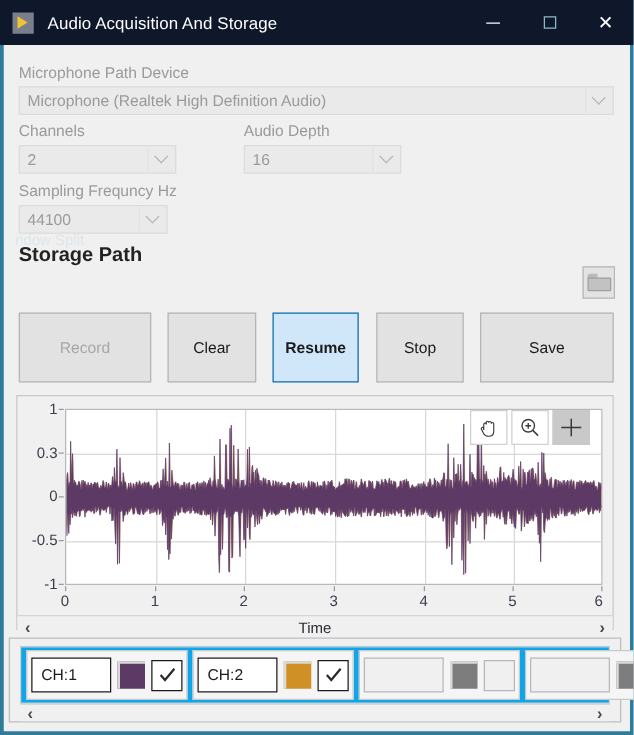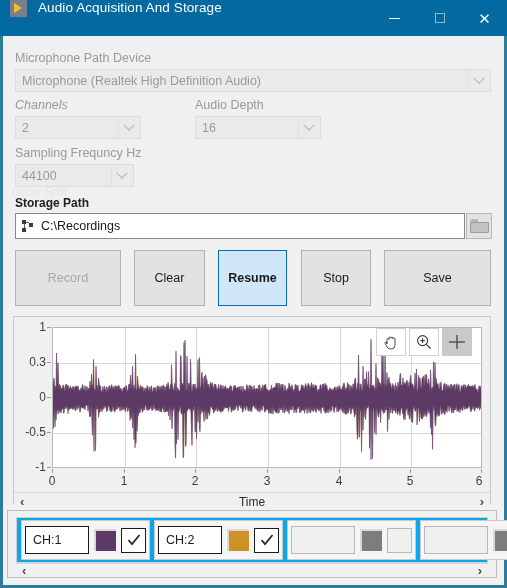--- a/index.html
+++ b/index.html
@@ -15,22 +15,23 @@
     font-family: "Liberation Sans", sans-serif;
     background: #2d7d9a;
     box-sizing: border-box;
   }
 
   
   .titlebar {
     position: absolute;
     left: 0; top: 0;
     width: 507px; height: 36px;
-    background: #0369a1;
-    display: flex;
+    background: #0f172a;
+    display: flex;
+    align-items: center;
   }
   .app-icon {
     width: 17px; height: 17px;
     margin-left: 10px;
     background: #7a7f8c;
     position: relative;
     flex: none;
   }
   .app-icon .tri {
     position: absolute;
@@ -402,21 +403,21 @@
   <div class="client">
 
     <div class="lbl disabled" style="left:12px; top:15px;">Microphone Path Device</div>
     <div class="combo" style="left:12px; top:33px; width:476px; height:23px;">
       <div class="ctext">Microphone (Realtek High Definition Audio)</div>
       <div class="arrowbox">
           <div class="chev"></div>
         </div>
     </div>
 
-    <div class="lbl disabled" style="left:12px; top:62px;font-style:italic;">Channels</div>
+    <div class="lbl disabled" style="left:12px; top:62px;">Channels</div>
     <div class="combo" style="left:12px; top:80px; width:126px; height:23px;">
       <div class="ctext">2</div>
       <div class="arrowbox">
           <div class="chev"></div>
         </div>
     </div>
 
     <div class="lbl disabled" style="left:192px; top:62px;">Audio Depth</div>
     <div class="combo" style="left:192px; top:80px; width:126px; height:23px;">
       <div class="ctext">16</div>
@@ -428,31 +429,21 @@
     <div class="lbl disabled" style="left:12px; top:110px;">Sampling Frequncy Hz</div>
     <div class="combo" style="left:12px; top:128px; width:119px; height:23px;">
       <div class="ctext">44100</div>
       <div class="arrowbox">
           <div class="chev"></div>
         </div>
     </div>
 
     <div class="ghost-label" style="left:9px; top:149px; width:110px;">ndow Split</div>
 
-    <div class="lbl" style="left:12px; top:160px; font-weight:bold; font-size:12px;">Storage Path</div>
-    <div class="pathbox" style="left:12px; top:177px; width:450px; height:26px;">
-      <div class="path-icon">
-        <i class="e1"></i>
-          <i class="e2"></i>
-        <i class="n1"></i>
-          <i class="n2"></i>
-          <i class="n3"></i>
-      </div>
-      <div class="path-text">C:\Recordings</div>
-    </div>
+    <div class="lbl" style="left:12px; top:160px; font-weight:bold; font-size:16px;">Storage Path</div>
     <div class="browse-btn" style="left:463px; top:177px; width:26px; height:26px;">
       <div class="folder-ico">
         <div class="tab"></div>
           <div class="body"></div>
       </div>
     </div>
 
     <div class="btn disabled" style="left:12px; top:214px; width:106px; height:56px;">
       <span>Record</span>
     </div>

